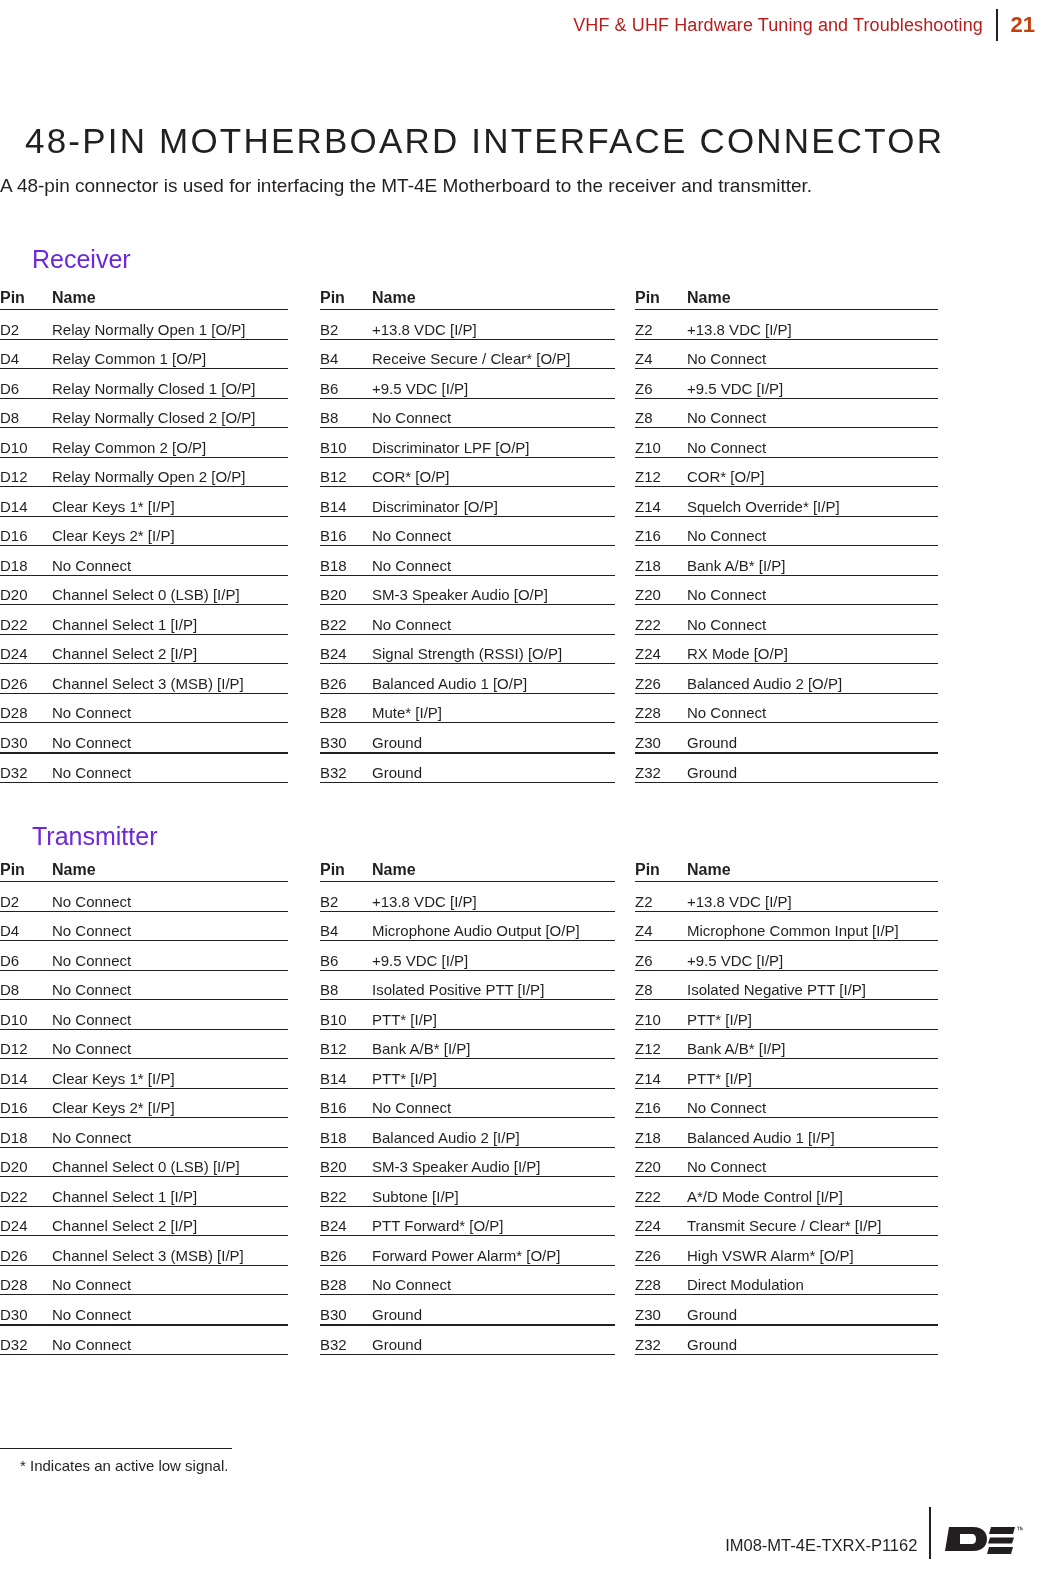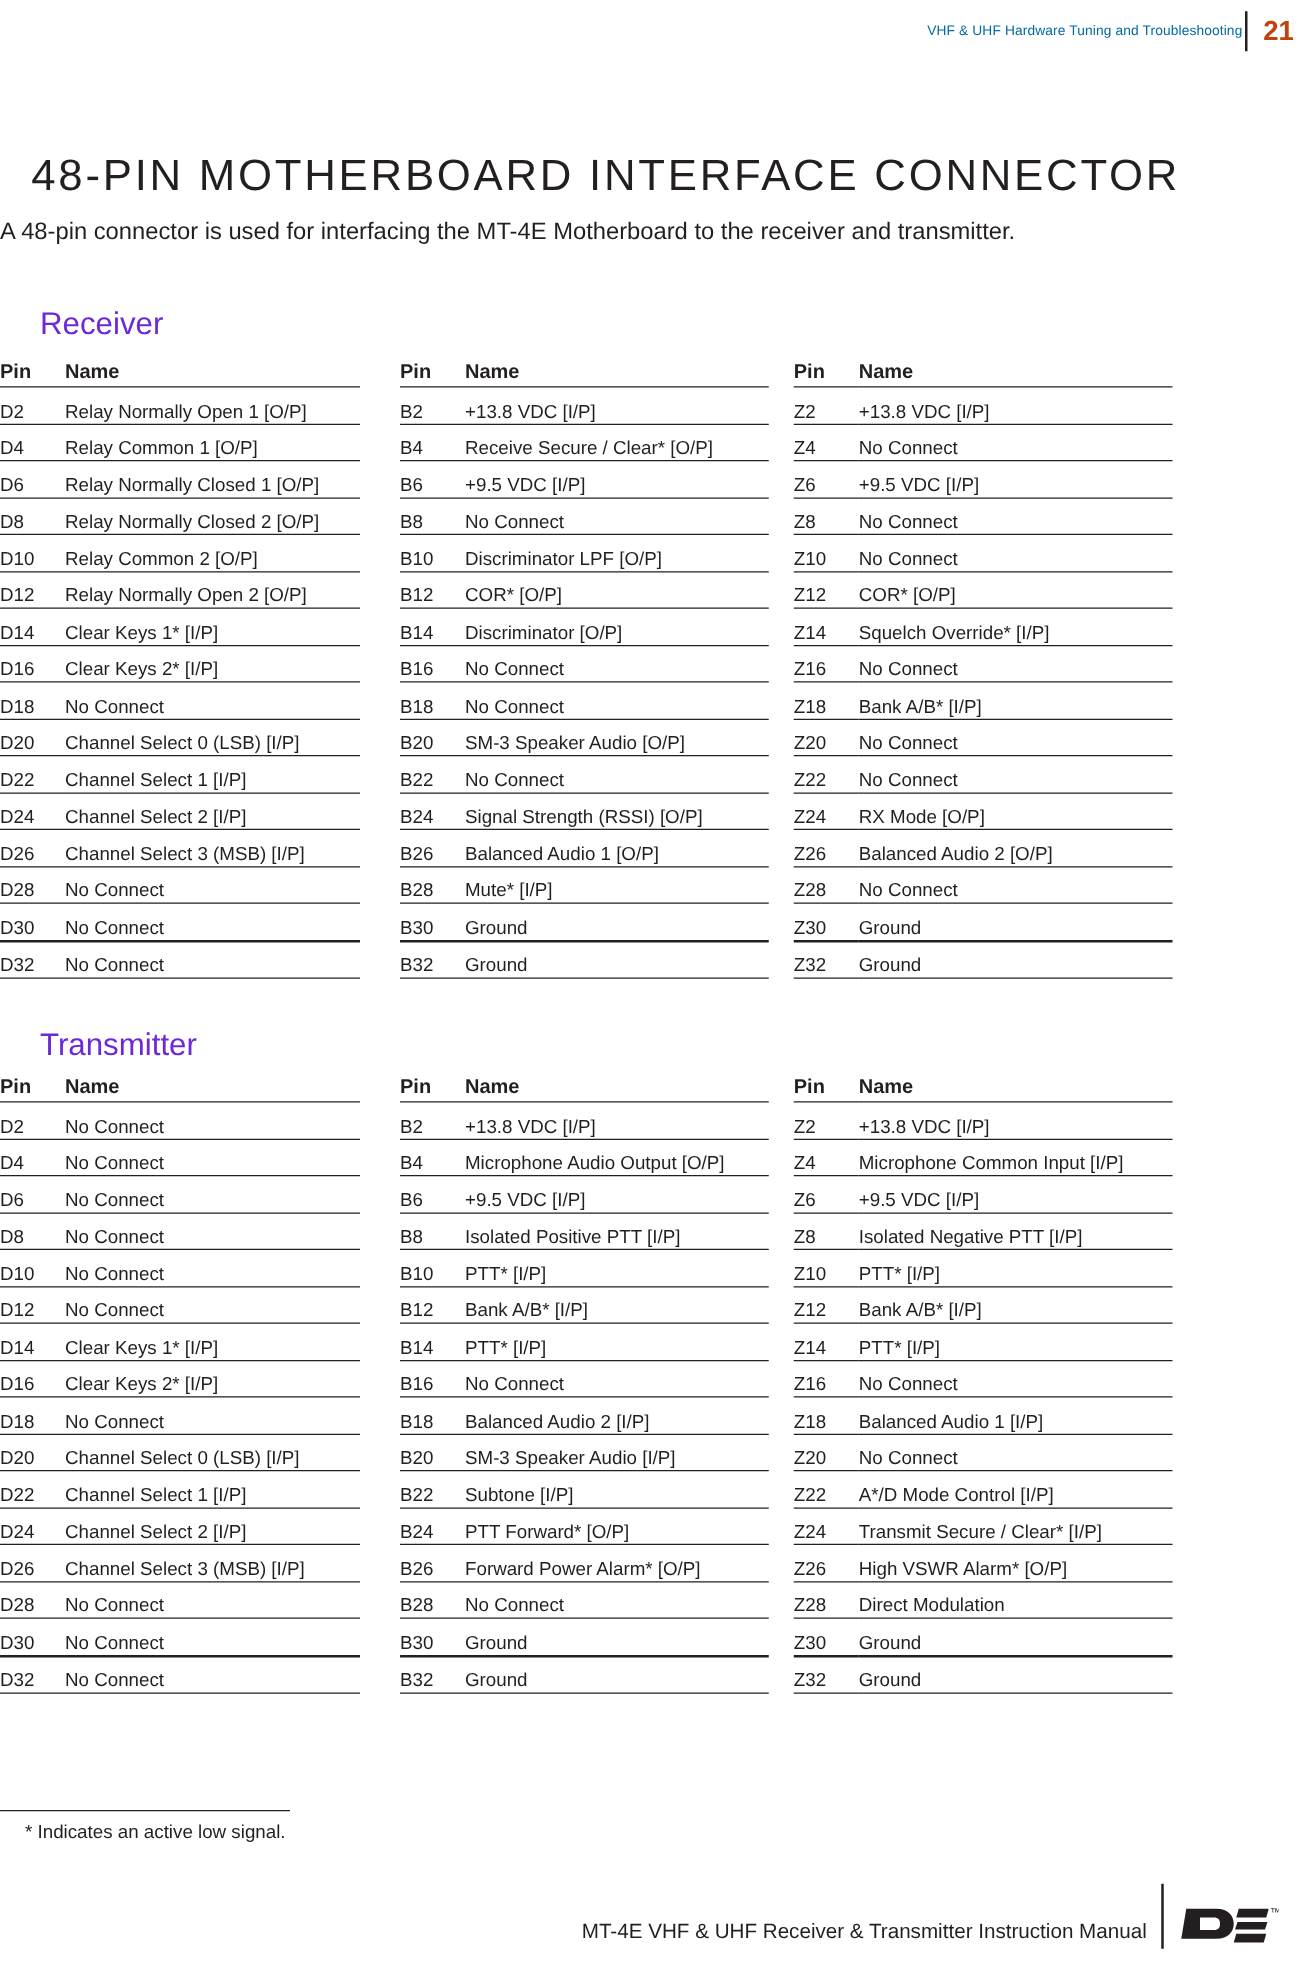--- a/index.html
+++ b/index.html
@@ -20,25 +20,25 @@
   
   .page-header {
     position: absolute;
     top: 8px;
     right: 8px;
     display: flex;
     align-items: center;
     height: 34px;
   }
   .page-header .header-title {
-    font-size: 11px;
-    color: #0369a1;
+    font-size: 18px;
+    color: #b91c1c;
     letter-spacing: 0.1px;
     white-space: nowrap;
-    padding-right: 2px;
+    padding-right: 13px;
     line-height: 1;
   }
   .page-header .header-rule {
     width: 1.6px;
     height: 32px;
     background: #231f20;
   }
   .page-header .page-number {
     font-size: 22px;
     font-weight: bold;
@@ -702,21 +702,21 @@
   </div>
 </div>
 
 <div class="footnote">
   <div class="footnote-rule"></div>
   <div class="footnote-text">* Indicates an active low signal.</div>
 </div>
 
 <div class="page-footer">
   <div class="footer-lines">
-    <div>MT-4E VHF &amp; UHF Receiver &amp; Transmitter Instruction Manual</div>
+    <div>IM08-MT-4E-TXRX-P1162</div>
   </div>
   <div class="footer-rule"></div>
   <div class="brand-logo">
     <svg width="80" height="40" viewBox="0 0 80 40" aria-hidden="true">
 
       <path d="M6,8 L30,8 C40,8 44,14 44,20 C44,26 40,32 30,32 L2,32 Z
                M17,15 L17,25 L28,25 C32,25 33,23 33,20 C33,17 32,15 28,15 Z" fill="#231f20" fill-rule="evenodd"></path>
 
       <path d="M48,8 L72,8 L70,15 L46,15 Z" fill="#231f20"></path>
       <path d="M47,18.5 L71,18.5 L69,24.5 L45,24.5 Z" fill="#231f20"></path>

